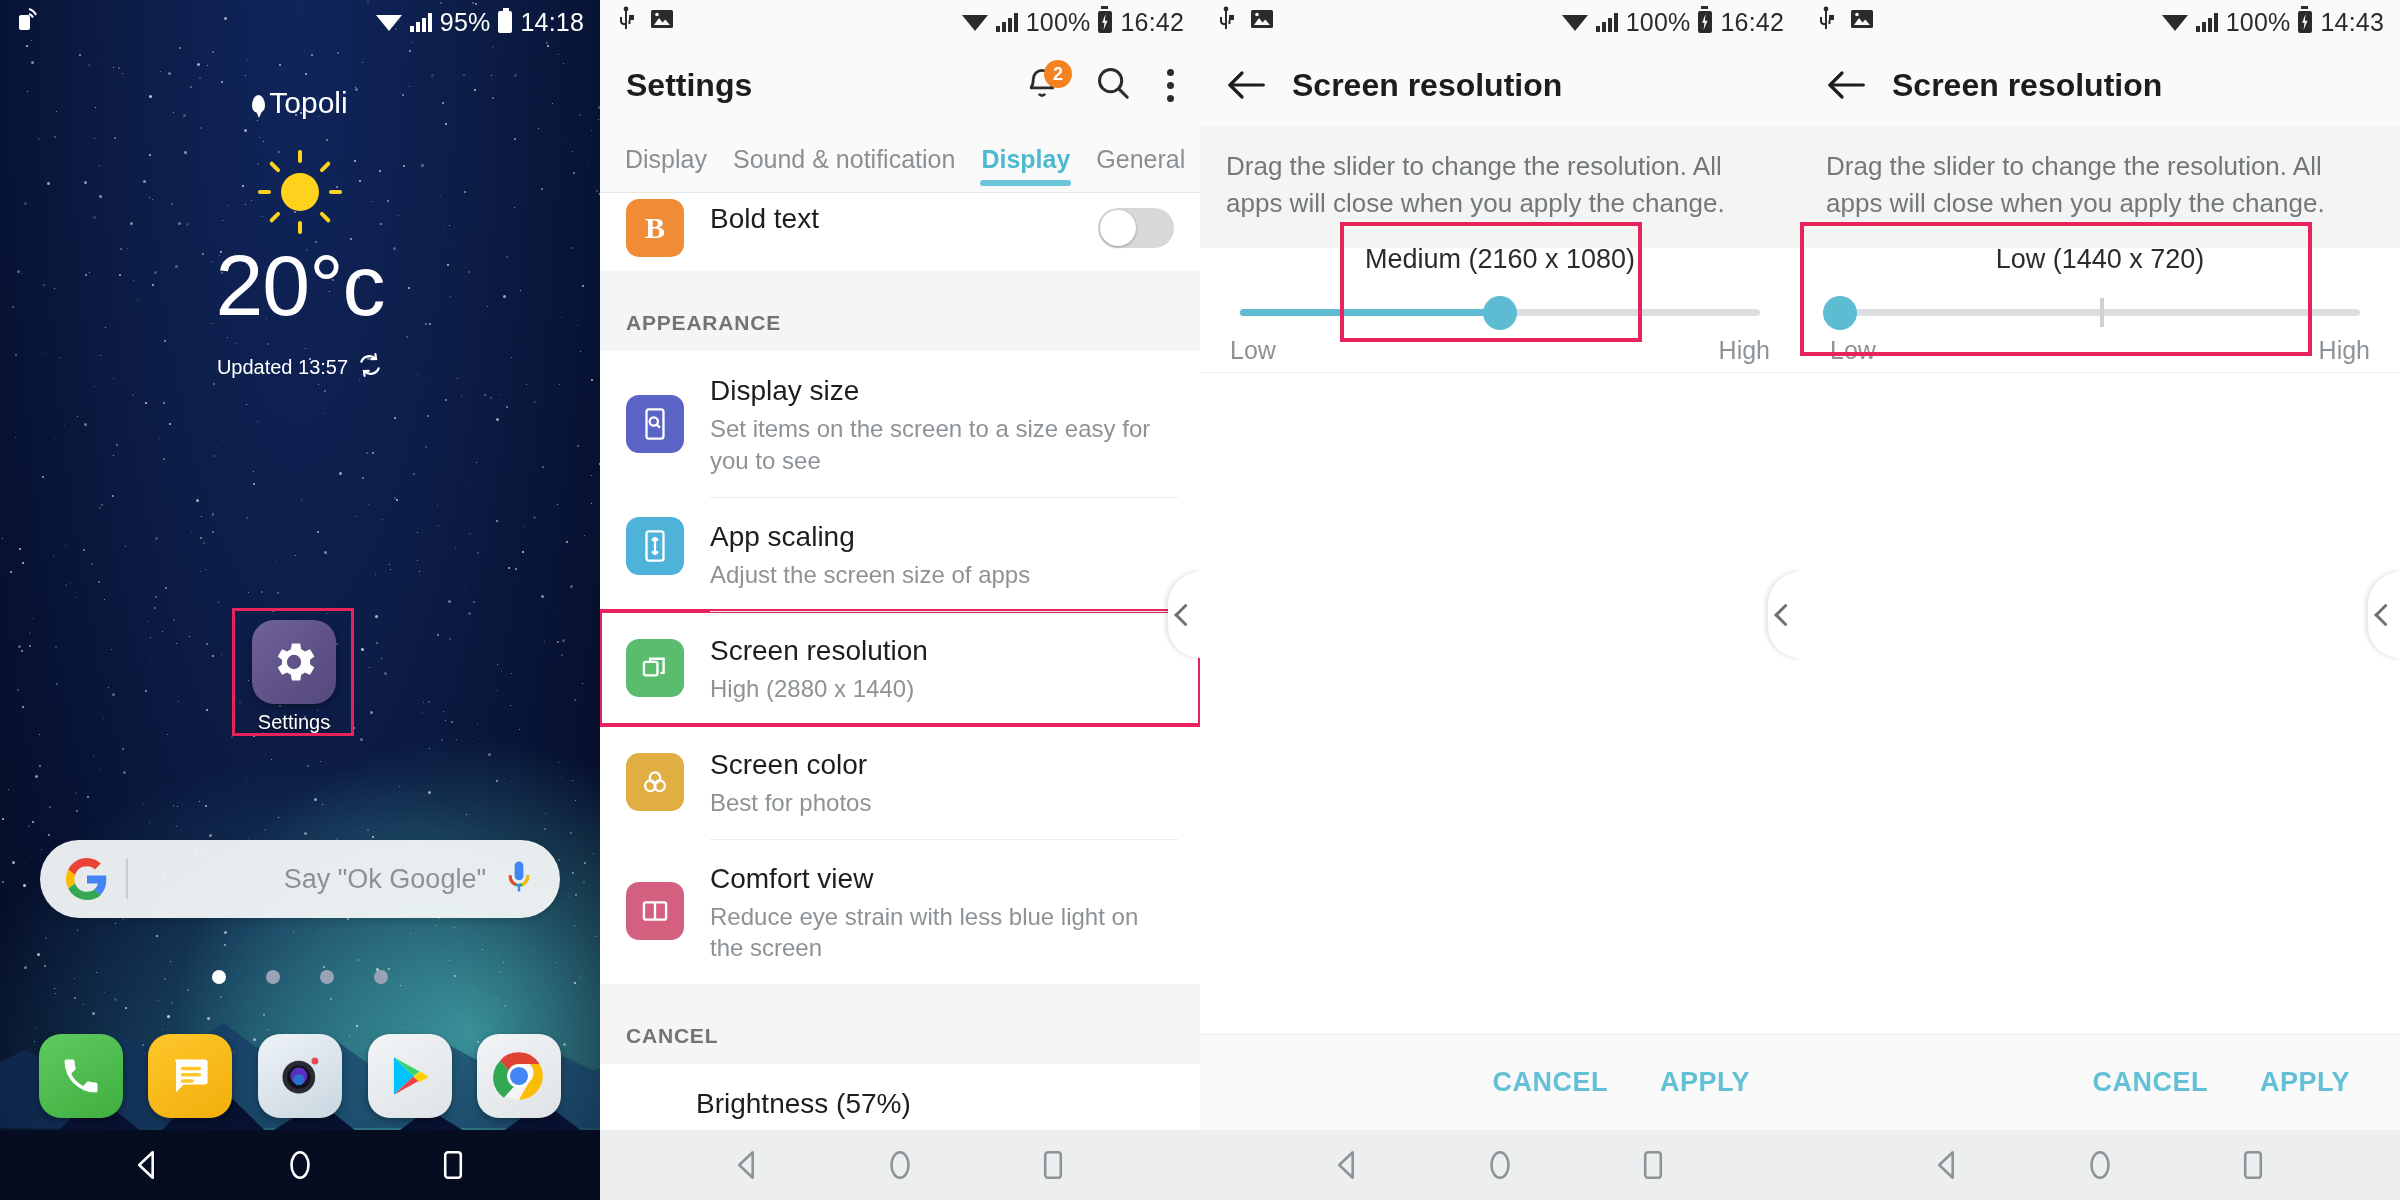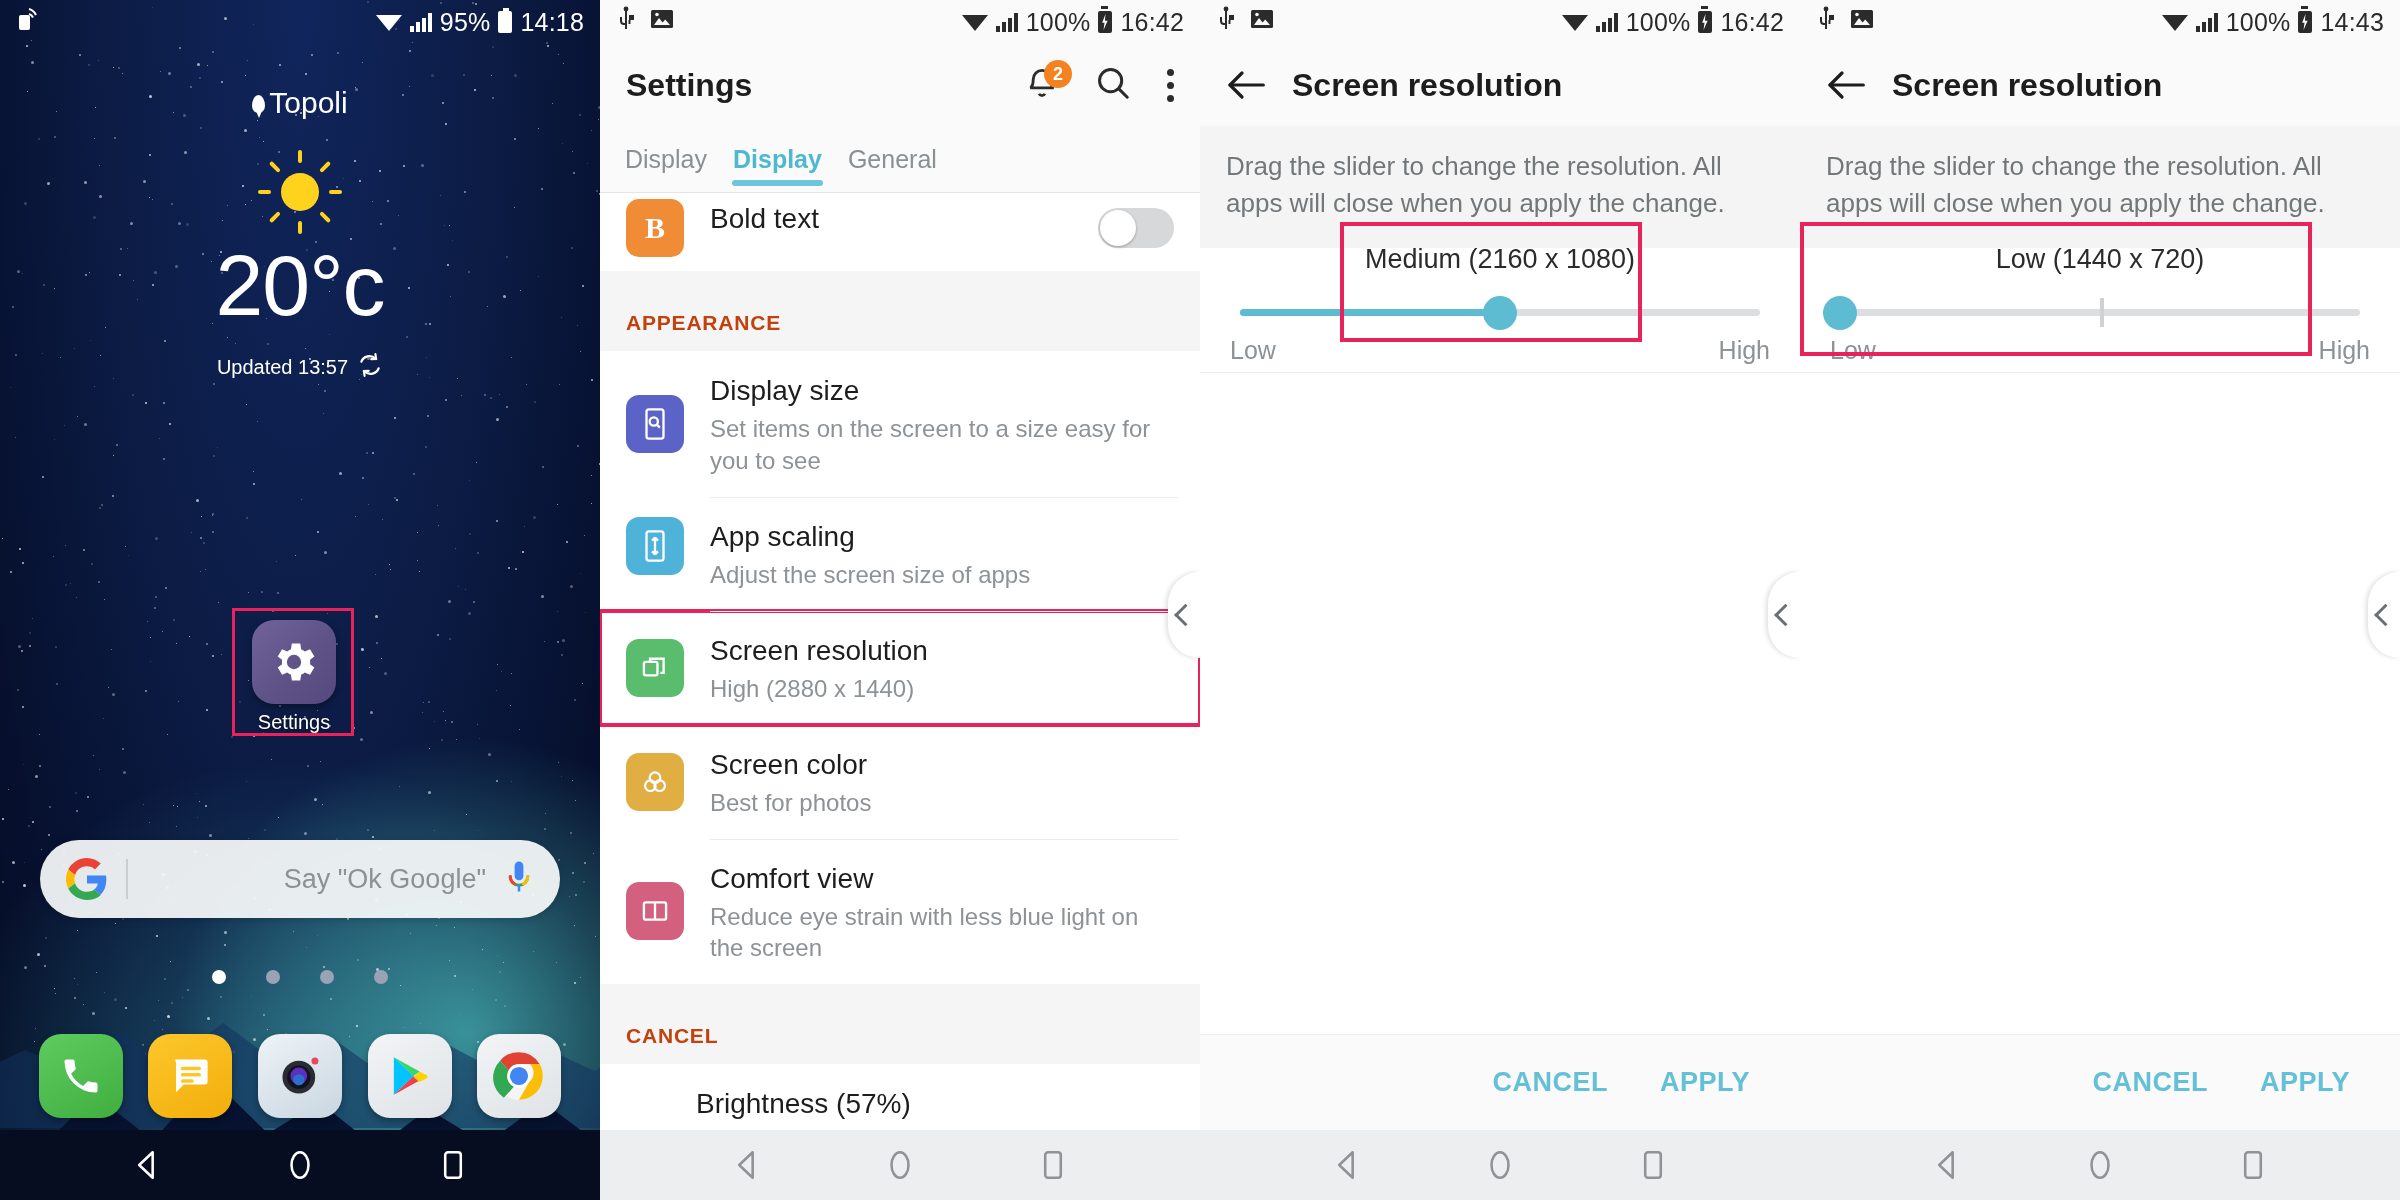--- a/index.html
+++ b/index.html
@@ -151,21 +151,21 @@
 
   .list { position:absolute; top:193px; left:0; right:0; bottom:70px; overflow:hidden; background:#fff; }
   .row { display:flex; align-items:flex-start; padding:20px 26px 20px 26px; position:relative; background:#fff; }
   .row + .row::before { content:""; position:absolute; top:0; left:110px; right:22px; height:1px; background:#ececec; }
   .row-ico { width:58px; height:58px; border-radius:13px; flex:0 0 58px; margin-right:26px; display:flex; align-items:center; justify-content:center; }
   .row-body { flex:1; padding-top:2px; }
   .row-title { font-size:28px; color:#1d1d1d; line-height:1.25; }
   .row-sub { font-size:24px; color:#8d9296; margin-top:5px; line-height:1.33; }
   .toggle { width:76px; height:40px; border-radius:20px; background:#d6d8d9; position:relative; flex:0 0 76px; align-self:center; }
   .toggle .knob { position:absolute; left:2px; top:2px; width:36px; height:36px; border-radius:50%; background:#fff; box-shadow:0 1px 3px rgba(0,0,0,.3); }
-  .section-hd { background:#f5f5f5; padding:22px 26px 16px; font-size:21px; font-weight:bold; letter-spacing:.8px; color:#c2410c; }
+  .section-hd { background:#f5f5f5; padding:22px 26px 16px; font-size:21px; font-weight:bold; letter-spacing:.8px; color:#737373; }
   .sec-gap { height:18px; background:#f5f5f5; }
   .hl-row { outline:4px solid #e8225b; outline-offset:-2px; position:relative; z-index:3; }
 
   .edge-handle { position:absolute; right:0; width:32px; height:86px; border-radius:44px 0 0 44px; background:#fff; box-shadow:-2px 0 5px rgba(0,0,0,.13); display:flex; align-items:center; justify-content:center; z-index:9; }
   .chev { width:16px; height:16px; border-left:3px solid #6b7073; border-bottom:3px solid #6b7073; transform:rotate(45deg) translate(1px,-1px); }
 
   .brightness-wrap { padding:24px 26px 8px; background:#fff; }
   .bright-label { font-size:28px; color:#1d1d1d; padding-left:70px; }
 
   
@@ -1035,20 +1035,21 @@
         <span class="kebab">
             <i></i>
             <i></i>
             <i></i>
           </span>
       </div>
     </div>
 
     <div class="tabs">
       <span class="tab">Display</span>
+      <span class="tab">Sound &amp; notification</span>
       <span class="tab active">Display</span>
       <span class="tab">General</span>
     </div>
     <div class="tabs-sep"></div>
 
     <div class="list">
       <div class="row" style="padding-top:6px;padding-bottom:14px;">
         <div class="row-ico" style="background:#ef8c35;color:#fff;font-weight:bold;font-size:30px;font-family:'Liberation Serif',serif;">B</div>
         <div class="row-body">
             <div class="row-title">Bold text</div>

